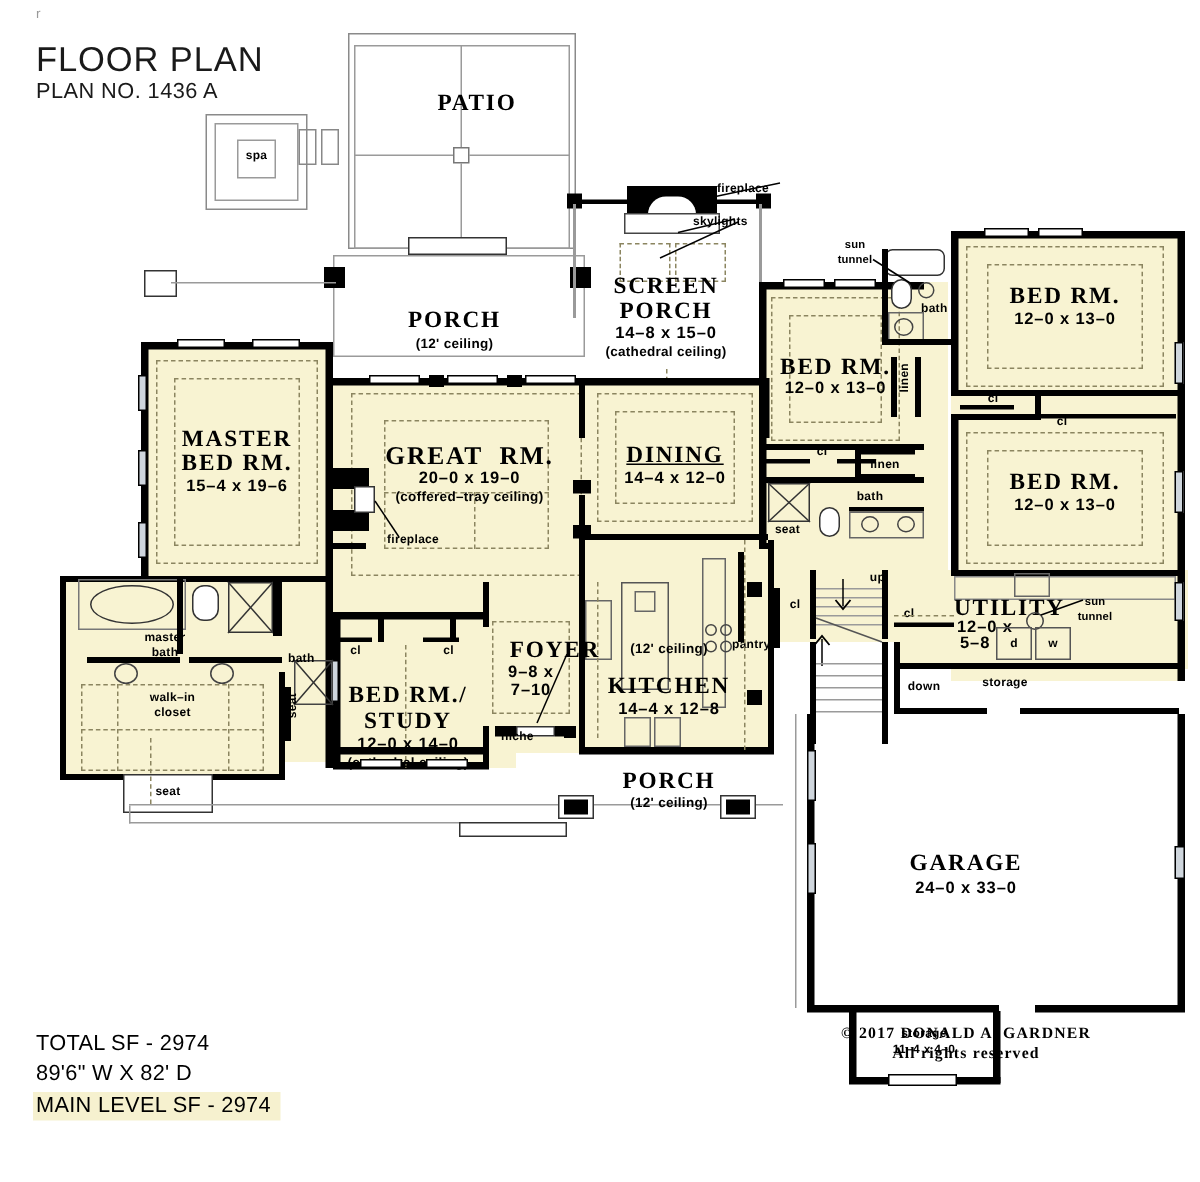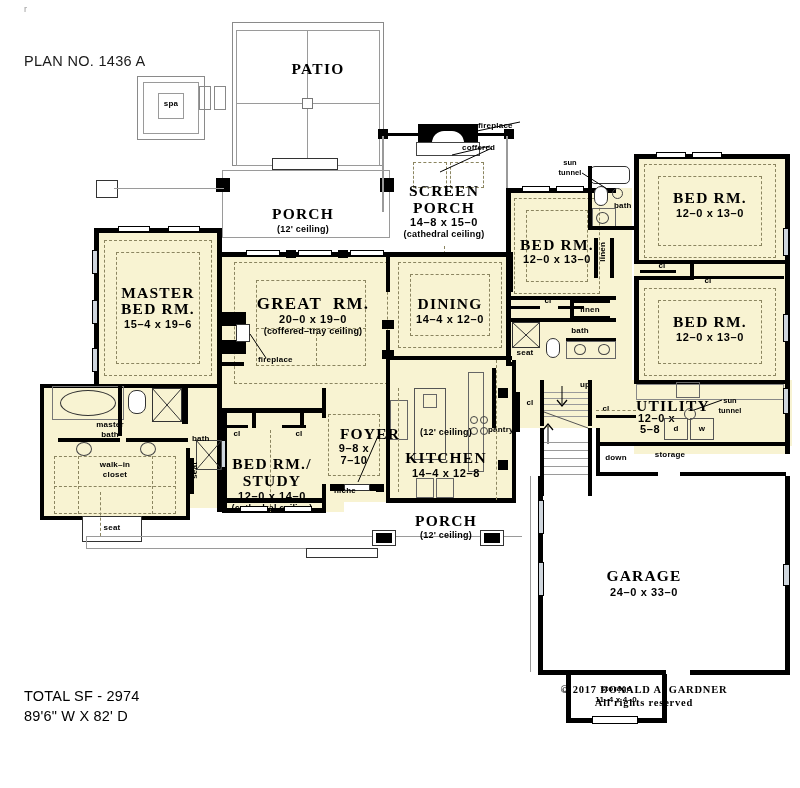--- a/index.html
+++ b/index.html
@@ -50,20 +50,21 @@
   .ctr{transform:translateX(-50%);}
   .vert{writing-mode:vertical-rl;transform:rotate(180deg);}
   svg.lead{position:absolute;overflow:visible;}
 </style>
 </head>
 <body>
 
 <div id="stage">
 
   <div class="tick">r</div>
+  <div class="title-main">FLOOR PLAN</div>
   <div class="title-sub">PLAN NO. 1436 A</div>
 
   <div class="box" style="left:232px;top:22px;width:152px;height:144px;border-color:#8a8a8a;"></div>
   <div class="box" style="left:236px;top:30px;width:144px;height:136px;border-color:#9a9a9a;"></div>
   <div class="tline" style="left:307px;top:30px;width:1px;height:136px;"></div>
   <div class="tline" style="left:236px;top:103px;width:144px;height:1px;"></div>
   <div class="box" style="left:302px;top:98px;width:11px;height:11px;border-color:#777;background:#fff;"></div>
   <div class="rmname ctr" style="left:318px;top:60px;">PATIO</div>
 
   <div class="box" style="left:137px;top:76px;width:68px;height:64px;border-color:#8a8a8a;"></div>
@@ -95,21 +96,21 @@
   <div class="tline" style="left:382px;top:136px;width:2px;height:76px;"></div>
   <div class="tline" style="left:506px;top:136px;width:2px;height:52px;"></div>
   <div class="dashv" style="left:444px;top:246px;height:50px;"></div>
 
   <svg class="lead" style="left:0;top:0;width:800px;height:300px;">
     <line x1="477" y1="131" x2="520" y2="122" stroke="#000" stroke-width="1"></line>
     <line x1="452" y1="155" x2="490" y2="146" stroke="#000" stroke-width="1"></line>
     <line x1="440" y1="172" x2="492" y2="148" stroke="#000" stroke-width="1"></line>
   </svg>
   <div class="tiny" style="left:478px;top:121px;width:60px;text-align:left;">fireplace</div>
-  <div class="tiny" style="left:462px;top:143px;width:60px;text-align:left;">coffered</div>
+  <div class="tiny" style="left:462px;top:143px;width:60px;text-align:left;">skylights</div>
 
   <div class="rmname ctr" style="left:444px;top:182px;">SCREEN</div>
   <div class="rmname ctr" style="left:444px;top:199px;">PORCH</div>
   <div class="rmdim ctr" style="left:444px;top:216px;">14–8  x  15–0</div>
   <div class="rmceil ctr" style="left:444px;top:229px;">(cathedral  ceiling)</div>
 
   <div class="fill" style="left:94px;top:228px;width:128px;height:156px;"></div>
   <div class="fill" style="left:40px;top:384px;width:182px;height:124px;"></div>
   <div class="fill" style="left:40px;top:450px;width:150px;height:70px;"></div>
 
@@ -185,21 +186,21 @@
   <div class="wall" style="left:222px;top:362px;width:22px;height:4px;"></div>
   <svg class="lead" style="left:0;top:0;width:400px;height:420px;">
     <line x1="250" y1="334" x2="266" y2="358" stroke="#000" stroke-width="1"></line>
   </svg>
   <div class="tiny" style="left:258px;top:355px;width:54px;text-align:left;">fireplace</div>
 
   <div class="wall" style="left:386px;top:256px;width:4px;height:36px;"></div>
   <div class="wall" style="left:386px;top:330px;width:4px;height:58px;"></div>
   <div class="dash" style="left:398px;top:262px;width:104px;height:86px;"></div>
   <div class="dash" style="left:410px;top:274px;width:80px;height:62px;"></div>
-  <div class="rmname ctr" style="left:450px;top:295px;">DINING</div>
+  <div class="rmname ctr" style="left:450px;top:295px;text-decoration:underline;">DINING</div>
   <div class="rmdim ctr" style="left:450px;top:313px;">14–4  x  12–0</div>
   <div class="wall" style="left:382px;top:350px;width:12px;height:9px;"></div>
   <div class="wall" style="left:382px;top:320px;width:12px;height:9px;"></div>
 
   <div class="wall" style="left:390px;top:356px;width:122px;height:4px;"></div>
   <div class="wall" style="left:386px;top:388px;width:4px;height:114px;"></div>
   <div class="wall" style="left:386px;top:498px;width:128px;height:4px;"></div>
   <div class="box" style="left:414px;top:388px;width:32px;height:72px;border-color:#555;"></div>
   <div class="box" style="left:423px;top:394px;width:14px;height:14px;border-color:#666;"></div>
   <div class="box" style="left:390px;top:400px;width:18px;height:40px;border-color:#666;"></div>
@@ -422,14 +423,15 @@
   <div class="wall" style="left:508px;top:252px;width:5px;height:40px;"></div>
   <div class="wall" style="left:498px;top:388px;width:10px;height:10px;"></div>
   <div class="wall" style="left:498px;top:460px;width:10px;height:10px;"></div>
   <div class="dashv" style="left:496px;top:360px;height:140px;"></div>
   <div class="dashv" style="left:100px;top:492px;height:44px;"></div>
   <div class="dashh" style="left:596px;top:410px;width:40px;"></div>
   <div class="wall" style="left:376px;top:484px;width:8px;height:8px;"></div>
 
   <div class="foot1">TOTAL SF - 2974</div>
   <div class="foot2">89'6" W X 82' D</div>
+  <div class="foot3">MAIN LEVEL SF - 2974</div>
 
 </div>
 
 </body></html>

